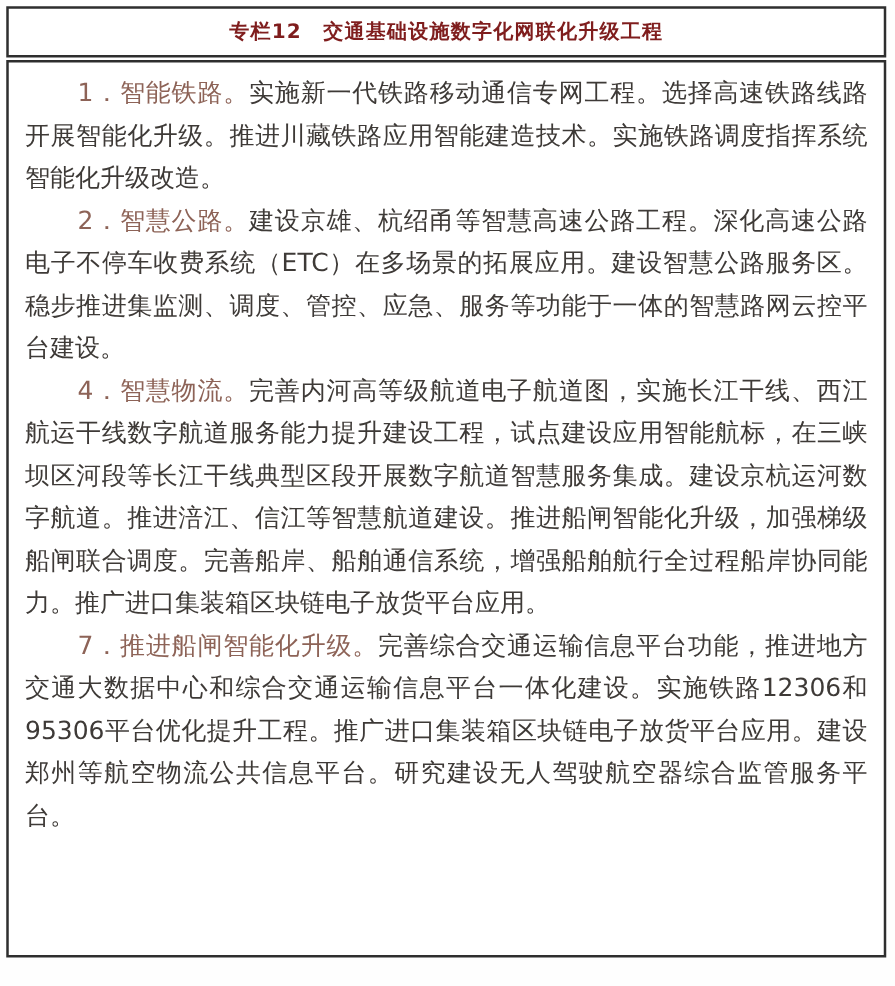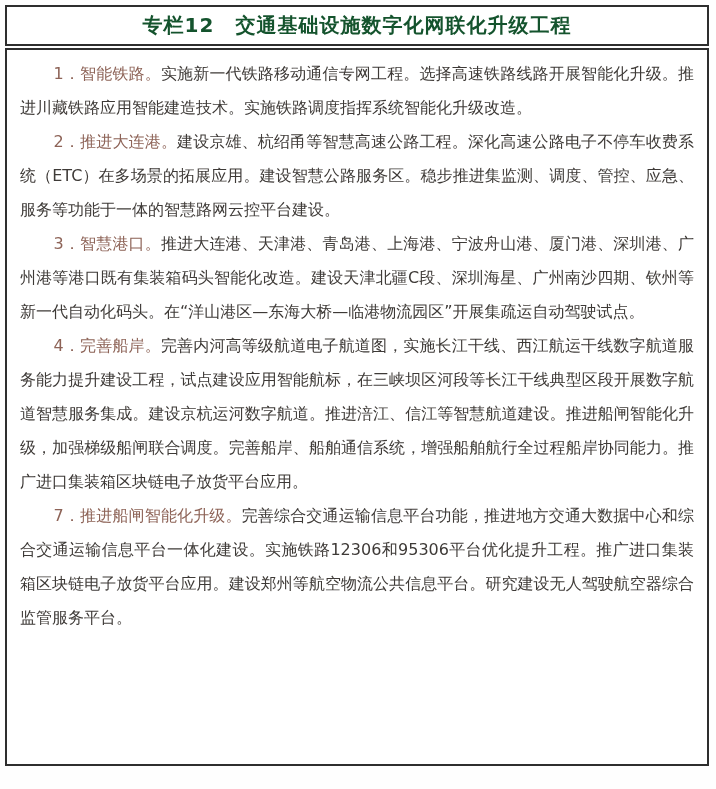--- a/index.html
+++ b/index.html
@@ -18,37 +18,37 @@
     position: absolute;
     left: 5px; top: 5px;
     width: 704px; height: 41px;
     border: 2px solid #2e2e2e;
     background: #ffffff;
     display: flex;
     align-items: center;
     justify-content: center;
   }
   .title-text {
-    font-size: 20px;
+    font-size: 16px;
     font-weight: bold;
-    color: #14532d;
+    color: #7f1d1d;
     letter-spacing: 1px;
     white-space: nowrap;
   }
   .body-box {
     position: absolute;
     left: 5px; top: 48px;
     width: 704px; height: 718px;
     border: 2px solid #2e2e2e;
     background: #ffffff;
     padding: 7px 13px 6px 13px;
     overflow: hidden;
   }
   .para {
-    font-size: 16px;
+    font-size: 20px;
     line-height: 34px;
     color: #3e3a37;
     text-align: justify;
     text-indent: 2.1em;
   }
   .lead {
     color: #8d6357;
     font-weight: 500;
   }
   .body-text {
@@ -61,24 +61,23 @@
 <div class="page">
 
   <div class="title-box">
     <div class="title-text">专栏12　交通基础设施数字化网联化升级工程</div>
   </div>
 
   <div class="body-box">
 
     <p class="para"><span class="lead">1．</span><span class="lead">智能铁路。</span><span class="body-text">实施新一代铁路移动通信专网工程。选择高速铁路线路开展智能化升级。推进川藏铁路应用智能建造技术。实施铁路调度指挥系统智能化升级改造。</span></p>
 
-    <p class="para"><span class="lead">2．</span><span class="lead">推进大连港。</span><span class="body-text">建设京雄、杭绍甬等智慧高速公路工程。深化高速公路电子不停车收费系统（ETC）在多场景的拓展应用。建设智慧公路服务区。稳步推进集监测、调度、管控、应急、服务等功能于一体的智慧路网云控平台建设。</span></p>
+    <p class="para"><span class="lead">2．</span><span class="lead">智慧公路。</span><span class="body-text">建设京雄、杭绍甬等智慧高速公路工程。深化高速公路电子不停车收费系统（ETC）在多场景的拓展应用。建设智慧公路服务区。稳步推进集监测、调度、管控、应急、服务等功能于一体的智慧路网云控平台建设。</span></p>
 
-    <p class="para"><span class="lead">3．</span><span class="lead">智慧港口。</span><span class="body-text">推进大连港、天津港、青岛港、上海港、宁波舟山港、厦门港、深圳港、广州港等港口既有集装箱码头智能化改造。建设天津北疆C段、深圳海星、广州南沙四期、钦州等新一代自动化码头。在“洋山港区—东海大桥—临港物流园区”开展集疏运自动驾驶试点。</span></p>
 
-    <p class="para"><span class="lead">4．</span><span class="lead">完善船岸。</span><span class="body-text">完善内河高等级航道电子航道图，实施长江干线、西江航运干线数字航道服务能力提升建设工程，试点建设应用智能航标，在三峡坝区河段等长江干线典型区段开展数字航道智慧服务集成。建设京杭运河数字航道。推进涪江、信江等智慧航道建设。推进船闸智能化升级，加强梯级船闸联合调度。完善船岸、船舶通信系统，增强船舶航行全过程船岸协同能力。推广进口集装箱区块链电子放货平台应用。</span></p>
+    <p class="para"><span class="lead">4．</span><span class="lead">智慧物流。</span><span class="body-text">完善内河高等级航道电子航道图，实施长江干线、西江航运干线数字航道服务能力提升建设工程，试点建设应用智能航标，在三峡坝区河段等长江干线典型区段开展数字航道智慧服务集成。建设京杭运河数字航道。推进涪江、信江等智慧航道建设。推进船闸智能化升级，加强梯级船闸联合调度。完善船岸、船舶通信系统，增强船舶航行全过程船岸协同能力。推广进口集装箱区块链电子放货平台应用。</span></p>
 
 
 
     <p class="para"><span class="lead">7．</span><span class="lead">推进船闸智能化升级。</span><span class="body-text">完善综合交通运输信息平台功能，推进地方交通大数据中心和综合交通运输信息平台一体化建设。实施铁路12306和95306平台优化提升工程。推广进口集装箱区块链电子放货平台应用。建设郑州等航空物流公共信息平台。研究建设无人驾驶航空器综合监管服务平台。</span></p>
 
   </div>
 </div>
 
 </body></html>

